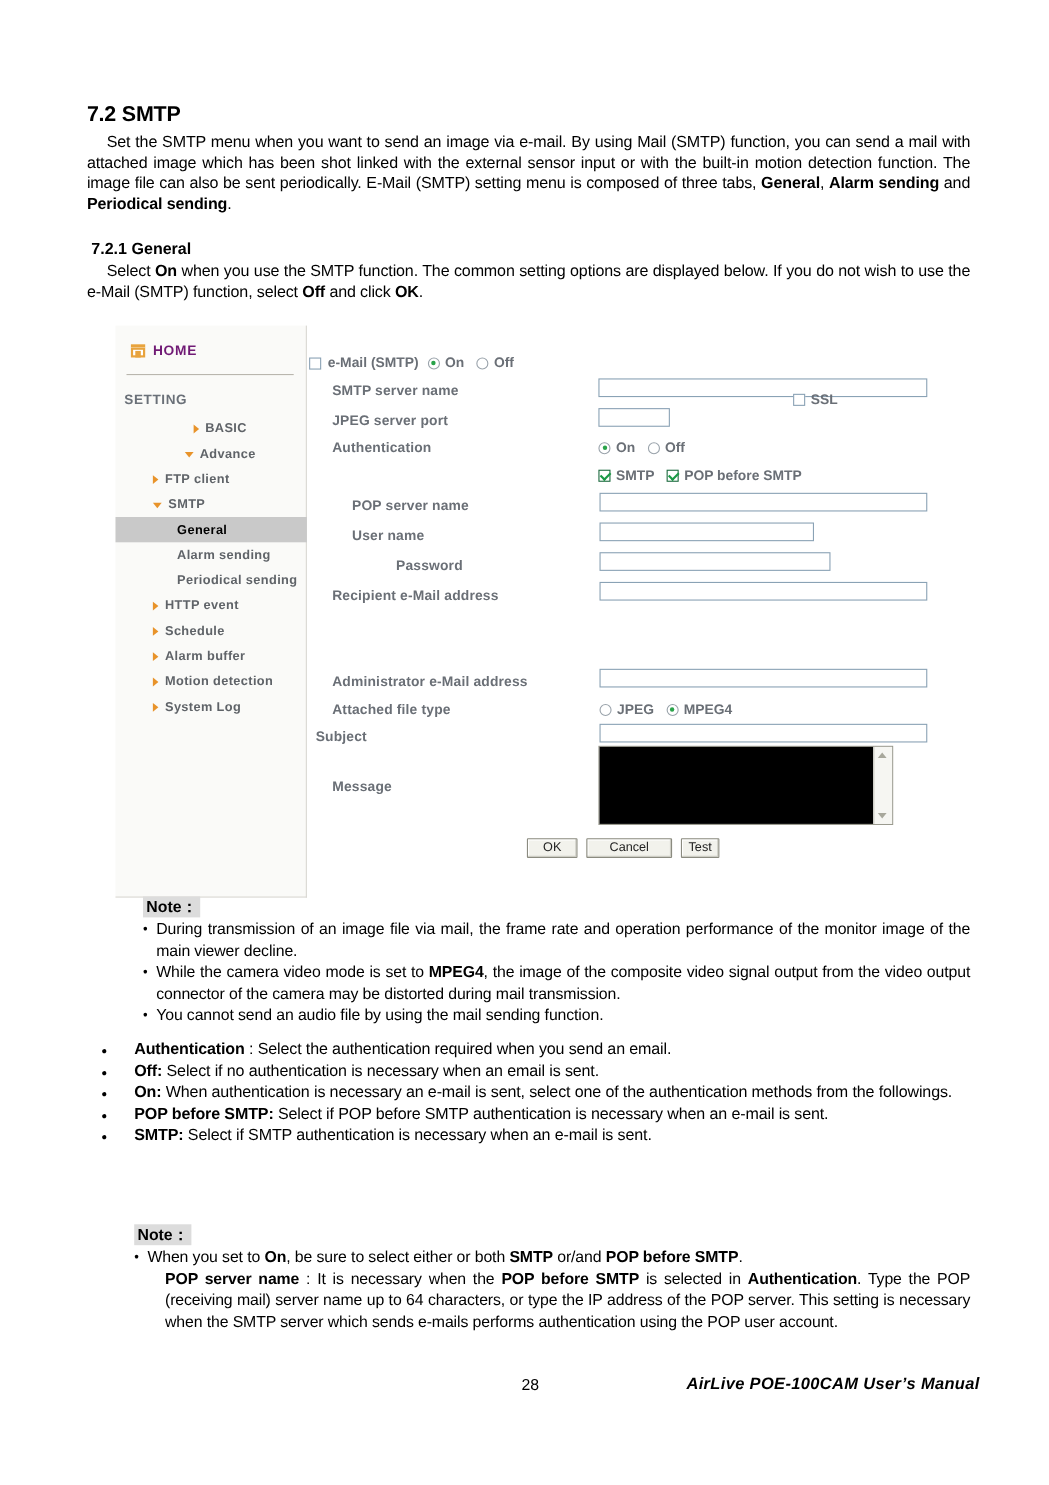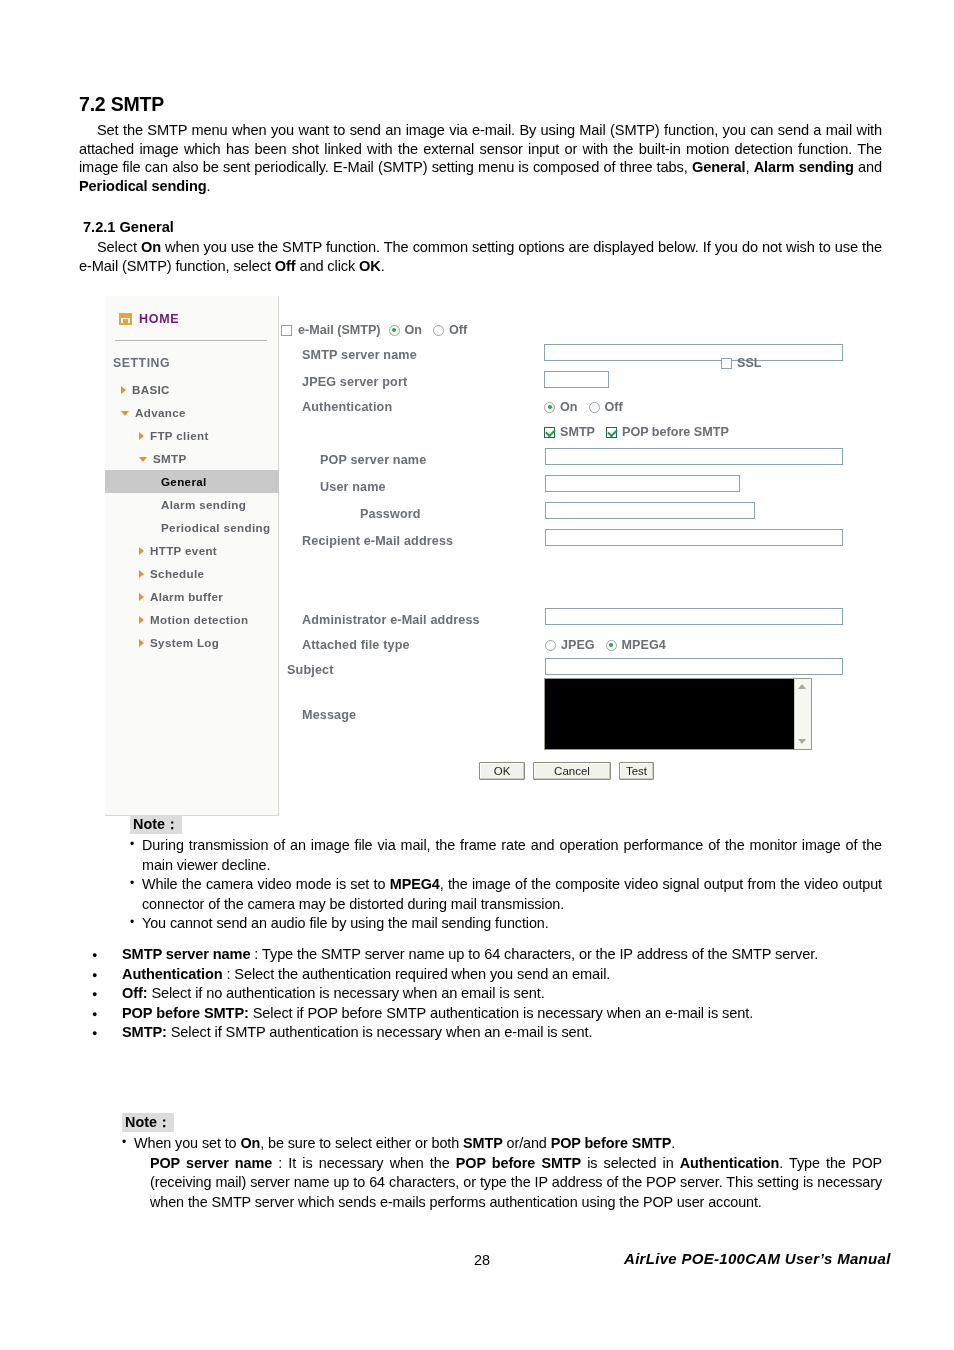--- a/index.html
+++ b/index.html
@@ -87,21 +87,21 @@
   }
   .tri-down{
     border-top:5px solid #e8932a;
     border-left:4.5px solid transparent;
     border-right:4.5px solid transparent;
     margin-top:2px;
   }
   .nav-item.sel{background:#c9c9c9;color:#111;}
   .nav-item.sel .nav-txt{color:#000;}
   .nav-txt{white-space:nowrap;}
-  .lvl0{padding-left:16px;}
+  .lvl0{padding-left:16px;justify-content:center;}
   .lvl1{padding-left:34px;}
   .lvl2{padding-left:50px;}
 
   
   .form{position:absolute;left:174px;top:0;width:576px;height:520px;}
   .row{position:absolute;display:flex;align-items:center;}
   .flabel{
     font-size:12.6px;font-weight:bold;color:#6a6f76;letter-spacing:.15px;
     white-space:nowrap;
   }
@@ -381,23 +381,23 @@
   <div class="note-box" style="left:130px;top:815px;width:752px;">
     <span class="note-tag">Note：</span>
     <ul class="note-list">
         <li>During transmission of an image file via mail, the frame rate and operation performance of the monitor image of the main viewer decline.</li>
         <li>While the camera video mode is set to <b>MPEG4</b>, the image of the composite video signal output from the video output connector of the camera may be distorted during mail transmission.</li>
         <li>You cannot send an audio file by using the mail sending function.</li>
       </ul>
   </div>
 
   <div class="deflist">
-      <div class="def"><b>SMTP server name</b> : Type the SMTP server name up to 64 characters, or the IP address of the SMTP server.</div>
       <div class="def"><b>Authentication</b> : Select the authentication required when you send an email.</div>
       <div class="def"><b>Off:</b> Select if no authentication is necessary when an email is sent.</div>
+      <div class="def"><b>On:</b> When authentication is necessary an e-mail is sent, select one of the authentication methods from the followings.</div>
       <div class="def"><b>POP before SMTP:</b> Select if POP before SMTP authentication is necessary when an e-mail is sent.</div>
       <div class="def"><b>SMTP:</b> Select if SMTP authentication is necessary when an e-mail is sent.</div>
     </div>
 
   <div class="note-box" style="left:122px;top:1113px;width:760px;">
     <span class="note-tag">Note：</span>
     <ul class="note-list">
         <li>When you set to <b>On</b>, be sure to select either or both <b>SMTP</b> or/and <b>POP before SMTP</b>.</li>
         <li class="nobullet"><b>POP server name</b> : It is necessary when the <b>POP before SMTP</b> is selected in <b>Authentication</b>. Type the POP (receiving mail) server name up to 64 characters, or type the IP address of the POP server. This setting is necessary when the SMTP server which sends e-mails performs authentication using the POP user account.</li>
       </ul>

